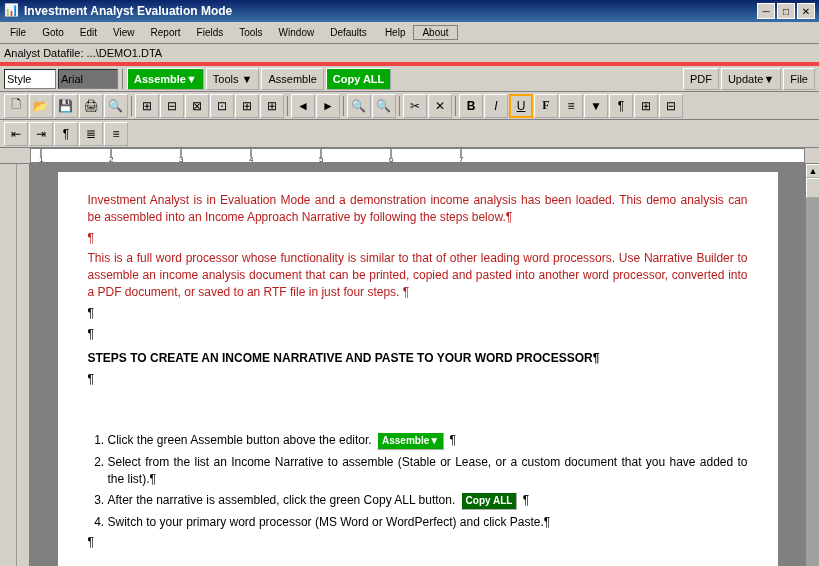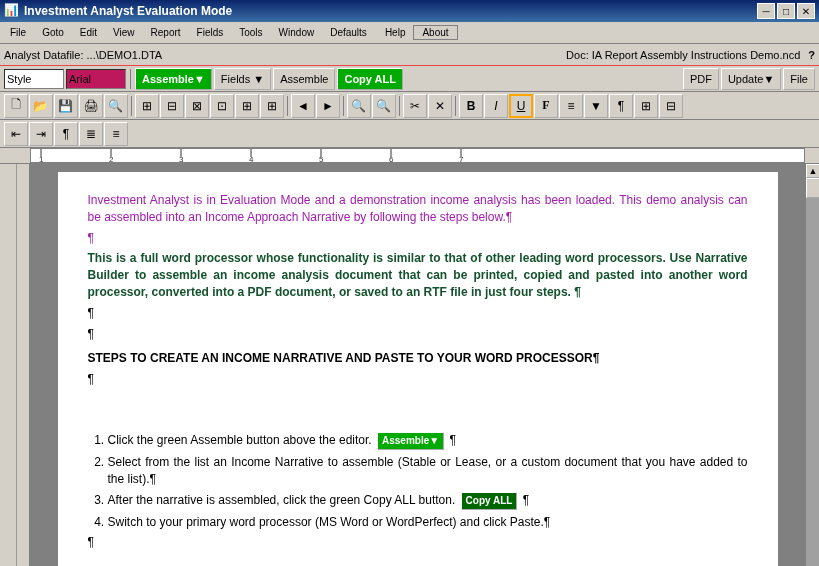--- a/index.html
+++ b/index.html
@@ -50,48 +50,48 @@
     }
 
     
     .info-bar {
       background: #d4d0c8;
       height: 22px;
       display: flex;
       align-items: center;
       padding: 0 4px;
       font-size: 11px;
-      border-bottom: 1px solid #ef4444;
+      border-bottom: 4px solid #ef4444;
     }
     .info-bar-left { flex: 1; }
     .info-bar-right { display: flex; align-items: center; gap: 4px; }
     .info-question { font-weight: bold; margin-left: 4px; }
 
     
     .toolbar-row2 {
       background: #d4d0c8;
       height: 26px;
       display: flex;
       align-items: center;
       padding: 0 4px;
       gap: 2px;
       border-bottom: 1px solid #808080;
     }
     .style-box {
       background: white;
       border: 1px inset #808080;
       height: 20px;
-      width: 60px;
+      width: 52px;
       font-size: 11px;
       padding: 0 2px;
       display: flex;
       align-items: center;
     }
     .font-box {
-      background: #be185d;
+      background: #737373;
       border: 1px inset #808080;
       height: 20px;
       width: 60px;
       font-size: 11px;
       padding: 0 2px;
       display: flex;
       align-items: center;
     }
     .tb-btn {
       height: 22px;
@@ -194,22 +194,22 @@
     .document-page {
       background: white;
       margin: 8px auto;
       width: 720px;
       min-height: 350px;
       padding: 20px 30px;
       font-size: 12px;
       line-height: 1.4;
       position: relative;
     }
-    .doc-text-red { color: #a21caf; }
-    .doc-text-black { color: #14532d; font-weight: bold; }
+    .doc-text-red { color: #b91c1c; }
+    .doc-text-black { color: #b91c1c; }
     .para { margin-bottom: 4px; text-align: justify; }
     .steps-header { font-weight: bold; color: #000; margin: 8px 0 4px 0; }
     .steps-list { margin-left: 20px; margin-top: 44px; }
     .steps-list li { margin-bottom: 4px; text-align: justify; }
     .inline-btn {
       display: inline-flex;
       align-items: center;
       background: #00aa00;
       color: white;
       font-size: 10px;
@@ -266,32 +266,28 @@
   <div class="menu-item">Fields</div>
   <div class="menu-item">Tools</div>
   <div class="menu-item">Window</div>
   <div class="menu-item">Defaults</div>
   <div class="menu-item menu-help">Help</div>
   <div class="menu-item menu-about">About</div>
 </div>
 
 <div class="info-bar">
   <div class="info-bar-left">Analyst Datafile: ...\DEMO1.DTA</div>
-  <div class="info-bar-right">
-    <div>Doc: IA Report Assembly Instructions Demo.ncd</div>
-    <div class="info-question">?</div>
-  </div>
 </div>
 
 <div class="toolbar-row2">
   <div class="style-box">Style</div>
   <div class="font-box">Arial</div>
   <div class="separator"></div>
   <button class="tb-btn tb-btn-green">Assemble▼</button>
-  <button class="tb-btn">Fields ▼</button>
+  <button class="tb-btn">Tools ▼</button>
   <button class="tb-btn">Assemble</button>
   <button class="tb-btn tb-btn-green">Copy ALL</button>
   <div class="spacer"></div>
   <button class="tb-btn">PDF</button>
   <button class="tb-btn">Update▼</button>
   <button class="tb-btn">File</button>
 </div>
 
 <div class="toolbar-row3">
   <div class="icon-btn">🗋</div>

